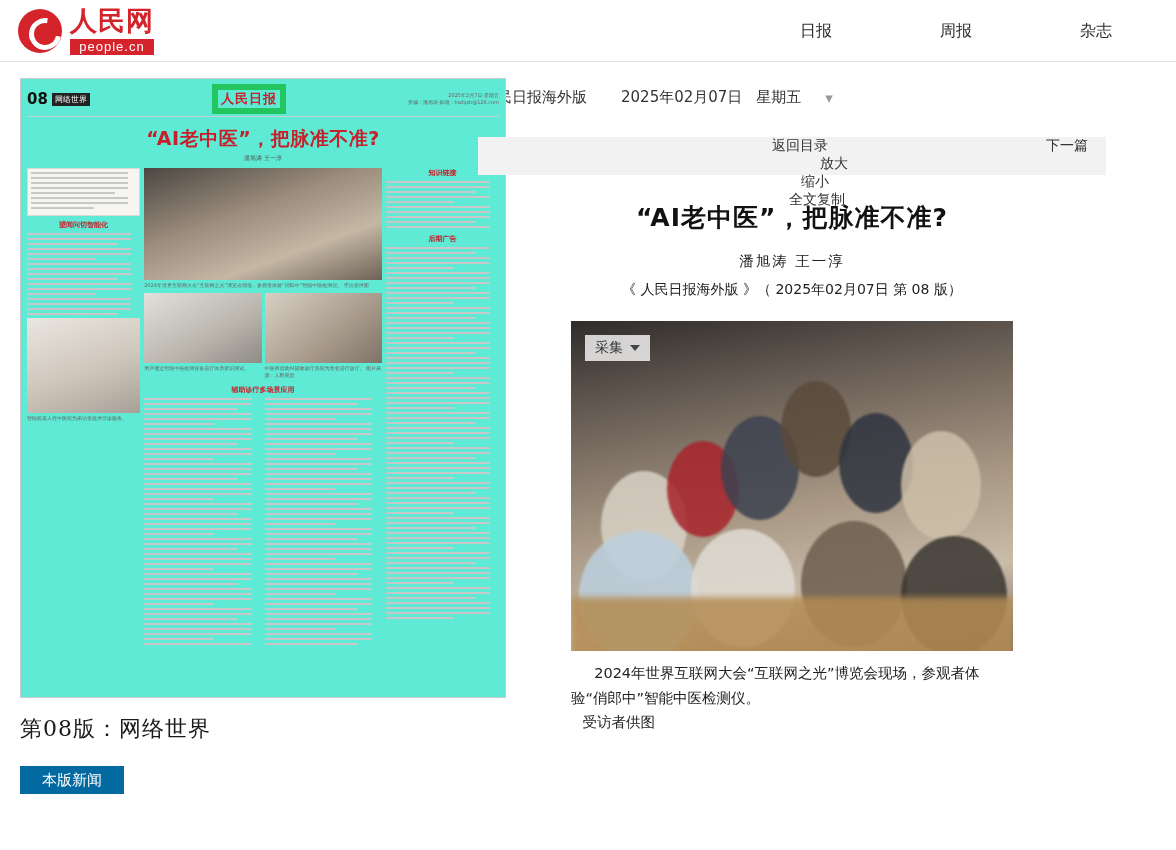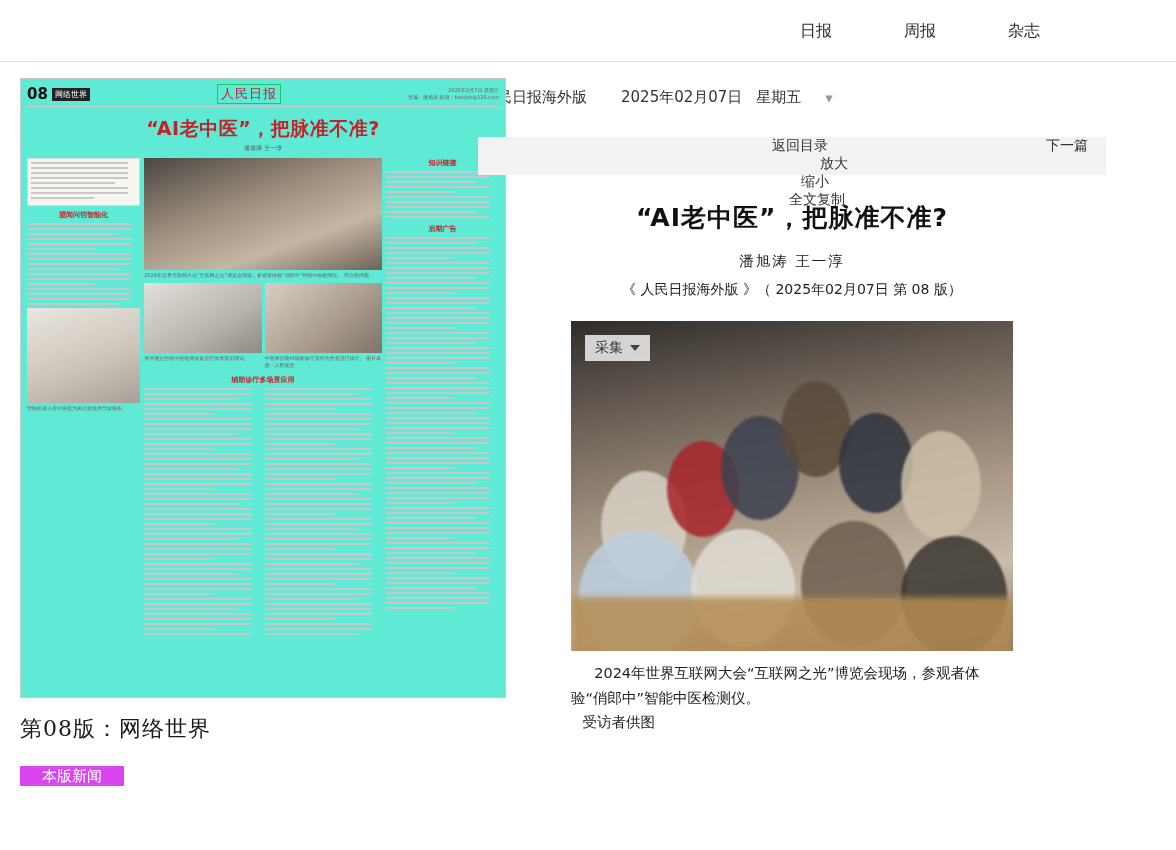--- a/index.html
+++ b/index.html
@@ -61,21 +61,21 @@
     padding: 1px 4px 2px 4px;
     text-align: center;
   }
   .top-nav {
     position: absolute;
     left: 800px;
     top: 0;
     height: 62px;
     display: flex;
     align-items: center;
-    gap: 72px;
+    gap: 108px;
   }
   .top-nav a {
     color: #2b2b2b;
     font-size: 16px;
     text-decoration: none;
     font-family: "DejaVu Sans", sans-serif;
   }
   
   .content {
     display: flex;
@@ -112,23 +112,23 @@
   }
   .paper-pagenum .num {
     font-size: 15px; font-weight: bold; color: #111;
   }
   .paper-pagenum .sec {
     font-size: 8px; color: #fff; background: #222; padding: 1px 3px;
   }
   .paper-masthead {
     color: #c8202a;
     font-size: 13px;
-    font-weight: normal;
+    font-weight: bold;
     letter-spacing: 1px;
-    border: 1px solid #22c55e;
+    border: 6px solid #22c55e;
     padding: 0 3px;
   }
   .paper-date {
     font-size: 5px; color: #666; text-align: right; line-height: 1.35;
   }
   .paper-headline {
     text-align: center;
     color: #c8202a;
     font-size: 19px;
     font-weight: bold;
@@ -173,22 +173,22 @@
   }
   .paper-title {
     margin-top: 16px;
     font-family: "DejaVu Serif", serif;
     font-size: 22px;
     color: #1a1a1a;
     letter-spacing: 1px;
   }
   .red-btn {
     margin-top: 22px;
-    width: 104px; height: 20px;
-    background: #d946ef;
+    width: 104px; height: 28px;
+    background: #0369a1;
     color: #fff;
     border: none;
     font-size: 15px;
     font-family: "DejaVu Sans", sans-serif;
     cursor: pointer;
   }
   
   .issue-bar {
     display: flex;
     align-items: center;
@@ -303,20 +303,27 @@
     color: #222;
     line-height: 1.7;
     text-indent: 1.6em;
   }
   .caption .line2 { text-indent: 0.8em; display: block; }
 </style>
 </head>
 <body>
 
 <div class="header">
+  <div class="logo-wrap">
+    <div class="logo-mark"></div>
+    <div class="logo-text">
+      <div class="logo-cn">人民网</div>
+      <div class="logo-en">people.cn</div>
+    </div>
+  </div>
   <div class="top-nav">
     <a href="#">日报</a>
     <a href="#">周报</a>
     <a href="#">杂志</a>
   </div>
 </div>
 
 <div class="content">
 
   <div class="left-col">

